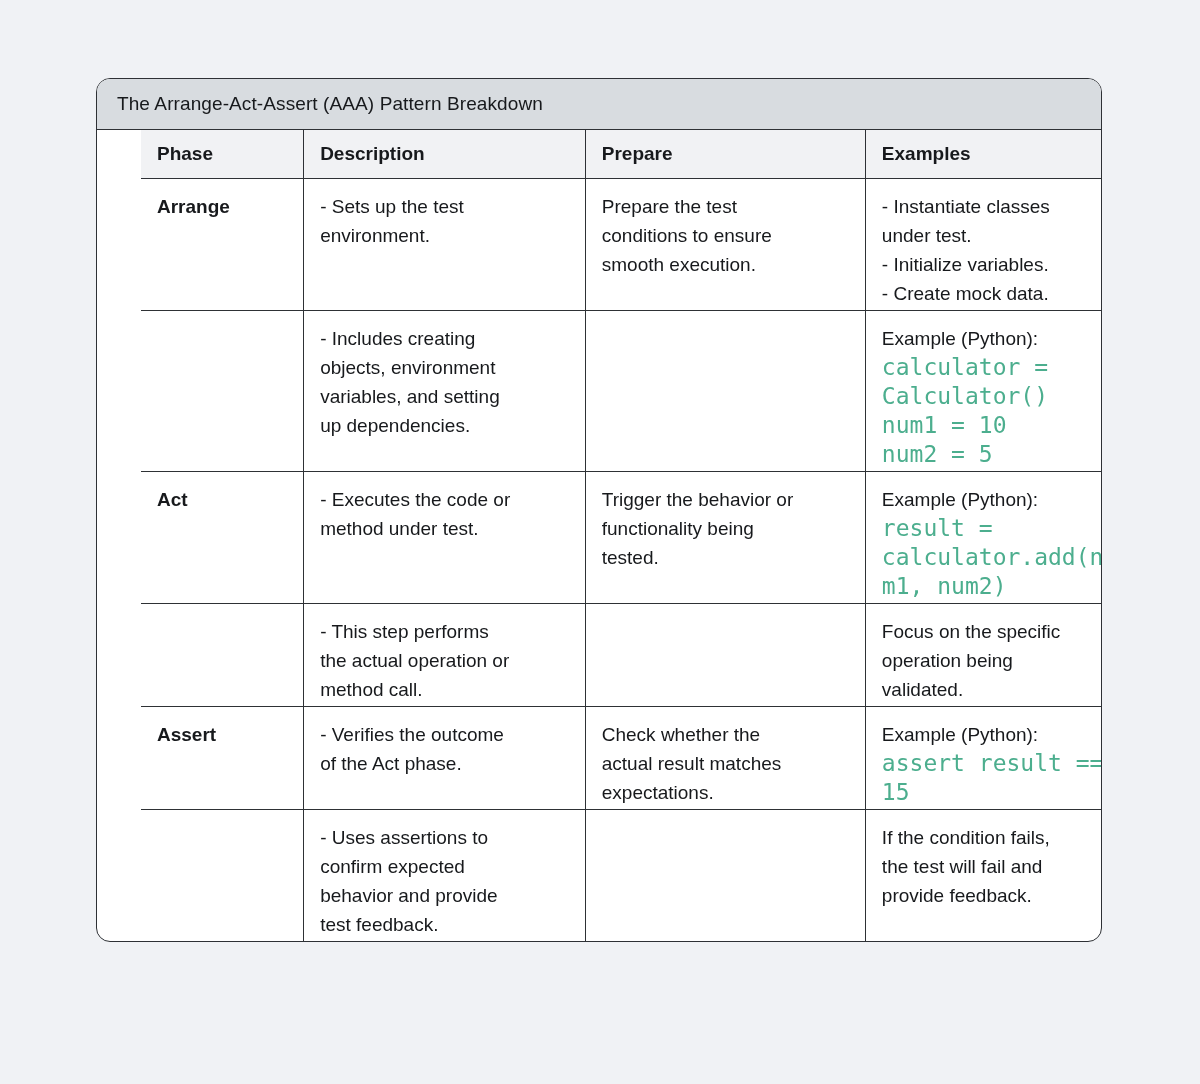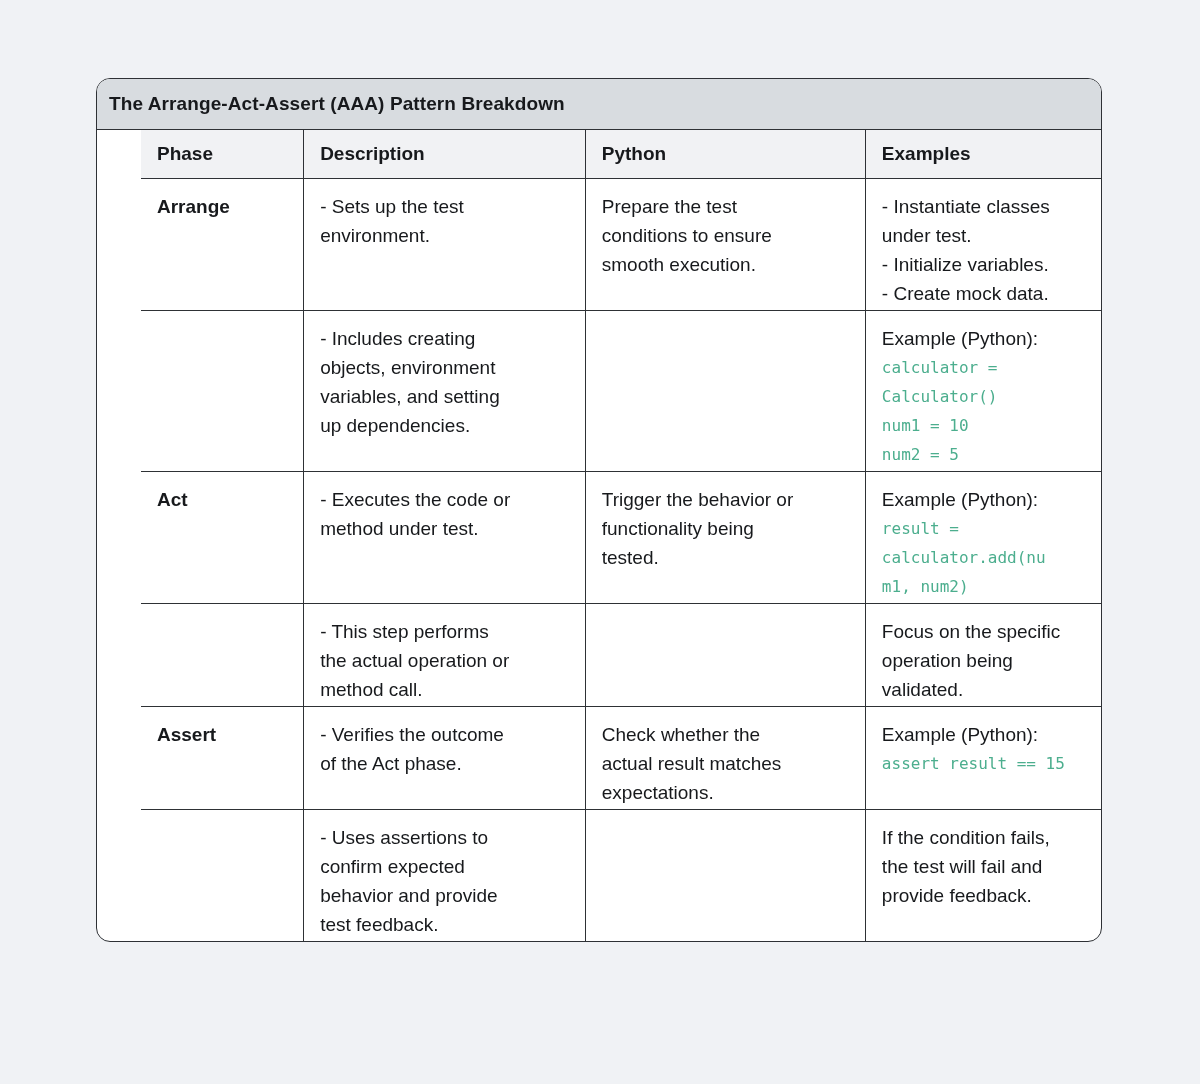--- a/index.html
+++ b/index.html
@@ -20,24 +20,24 @@
     width: 1006px;
     box-sizing: border-box;
     background: #ffffff;
     border: 1.5px solid #2e3135;
     border-radius: 14px;
     overflow: hidden;
   }
   .title-bar {
     background: #d8dce0;
     border-bottom: 1.5px solid #2e3135;
-    padding: 10px 20px 11px 12px;
+    padding: 10px 20px 11px 20px;
     font-size: 19px;
     line-height: 29px;
-    font-weight: 700;
+    font-weight: 400;
     letter-spacing: 0.1px;
   }
   table.aaa {
     width: 100%;
     border-collapse: collapse;
     table-layout: fixed;
     margin-left: 44px;
   }
   col.c-phase { width: 16.2%; }
   col.c-desc  { width: 28.05%; }
@@ -68,21 +68,21 @@
   }
   .phase { font-weight: 700; }
   .cell-text {
     display: block;
     white-space: pre-line;
   }
   .code {
     display: block;
     white-space: pre-line;
     font-family: "DejaVu Sans Mono", "Liberation Mono", monospace;
-    font-size: 16px;
+    font-size: 23px;
     line-height: 29px;
     color: #4cae8e;
   }
 </style>
 </head>
 <body>
 
 <div class="page">
   <div class="card">
 
@@ -92,21 +92,21 @@
       <colgroup>
         <col class="c-phase">
           <col class="c-desc">
           <col class="c-purp">
           <col class="c-ex">
       </colgroup>
       <thead>
         <tr>
           <th>Phase</th>
           <th>Description</th>
-          <th>Python</th>
+          <th>Prepare</th>
           <th>Examples</th>
         </tr>
       </thead>
       <tbody>
         <tr>
           <td>
               <span class="cell-text phase">Arrange</span>
             </td>
           <td>
               <span class="cell-text">- Sets up the test

